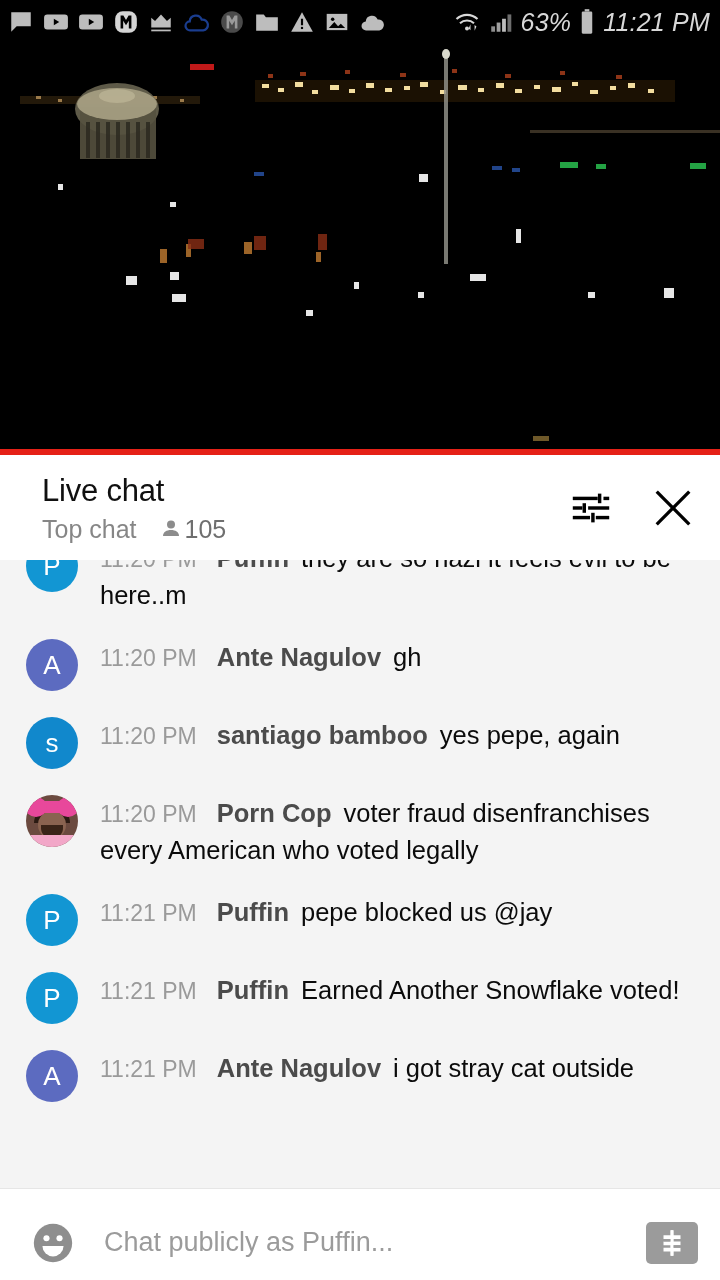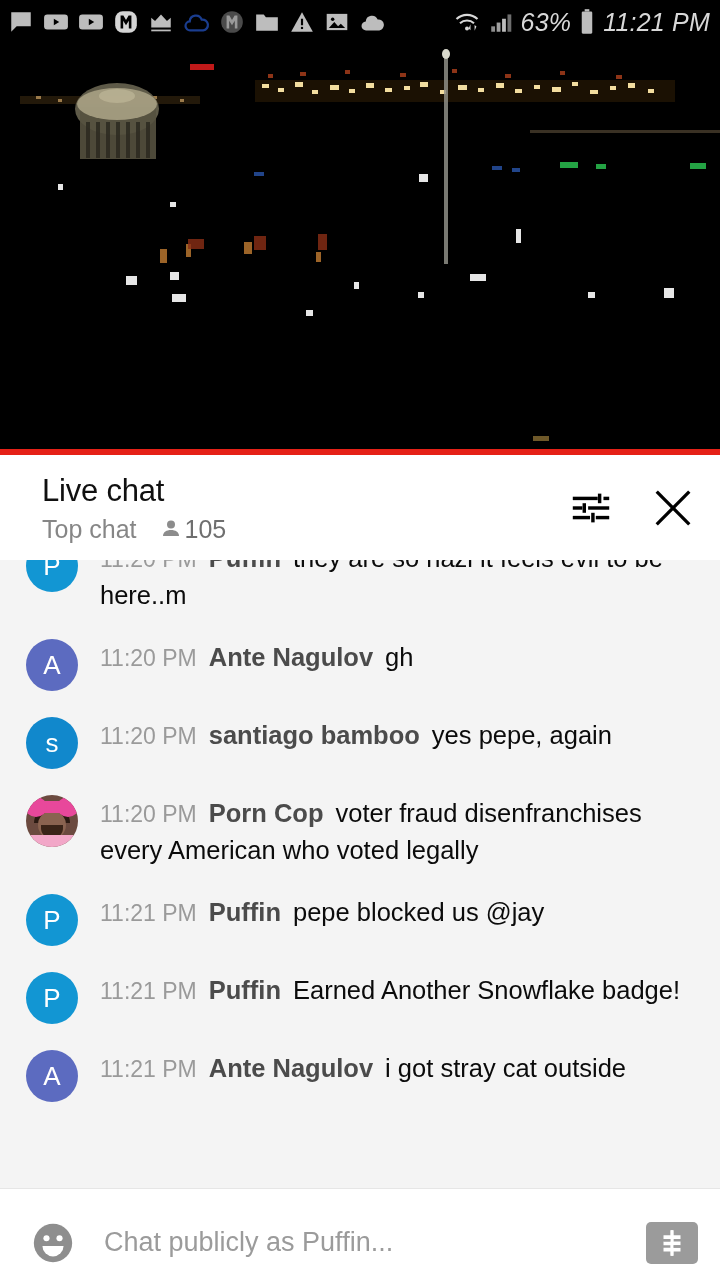--- a/index.html
+++ b/index.html
@@ -83,21 +83,21 @@
   }
   .msg-body {
     margin-left:22px;
     font-size:25.5px;
     line-height:36px;
     color:#0b0b0b;
     padding-top:2px;
     word-wrap:break-word;
   }
   .ts { color:#9a9a9a; font-size:23px; }
-  .author { color:#4b4b4b; font-weight:bold; margin-left:12px; }
+  .author { color:#4b4b4b; font-weight:bold; margin-left:20px; }
   .body-text { margin-left:12px; }
 
   
   .photo-av { background:#6b4a3f; }
   .photo-av .bow-l, .photo-av .bow-r {
     position:absolute; width:22px; height:20px; border-radius:50%;
     background:#e8489b; top:2px;
   }
   .photo-av .bow-l { left:-1px; }
   .photo-av .bow-r { right:-1px; }
@@ -409,21 +409,21 @@
       <div class="msg">
         <div class="avatar" style="background: rgb(18, 150, 211);">
           <span>P</span>
         </div>
         <div class="msg-body"><span class="ts">11:21 PM</span><span class="author">Puffin</span><span class="body-text">pepe blocked us @jay</span></div>
       </div>
       <div class="msg">
         <div class="avatar" style="background: rgb(18, 150, 211);">
           <span>P</span>
         </div>
-        <div class="msg-body"><span class="ts">11:21 PM</span><span class="author">Puffin</span><span class="body-text">Earned Another Snowflake badge!</span></div>
+        <div class="msg-body"><span class="ts">11:21 PM</span><span class="author">Puffin</span><span class="body-text">Earned Another Snowflake voted!</span></div>
       </div>
       <div class="msg">
         <div class="avatar" style="background: rgb(92, 107, 192);">
           <span>A</span>
         </div>
         <div class="msg-body"><span class="ts">11:21 PM</span><span class="author">Ante Nagulov</span><span class="body-text">i got stray cat outside</span></div>
       </div>
     </div>
 </div>
 

